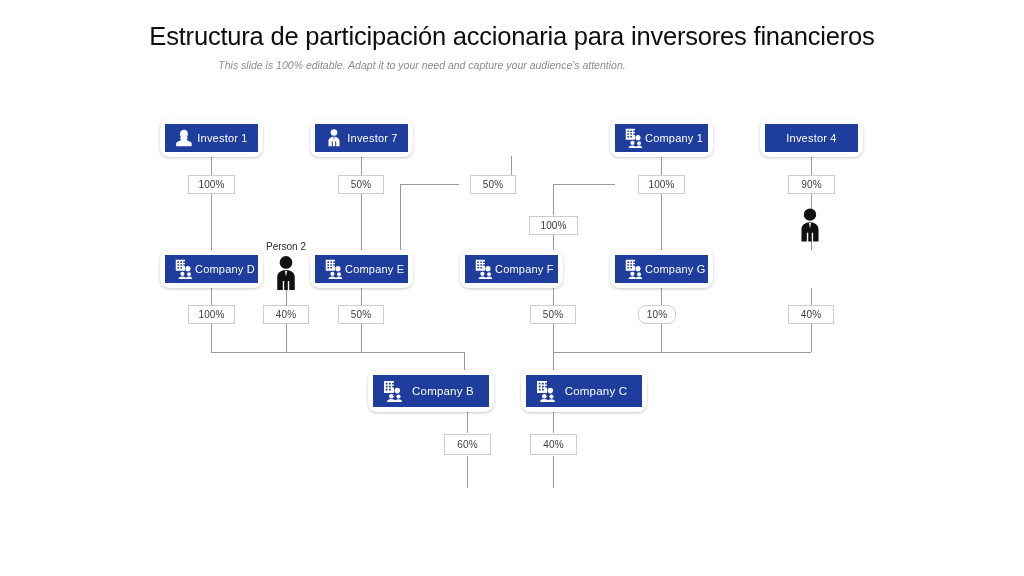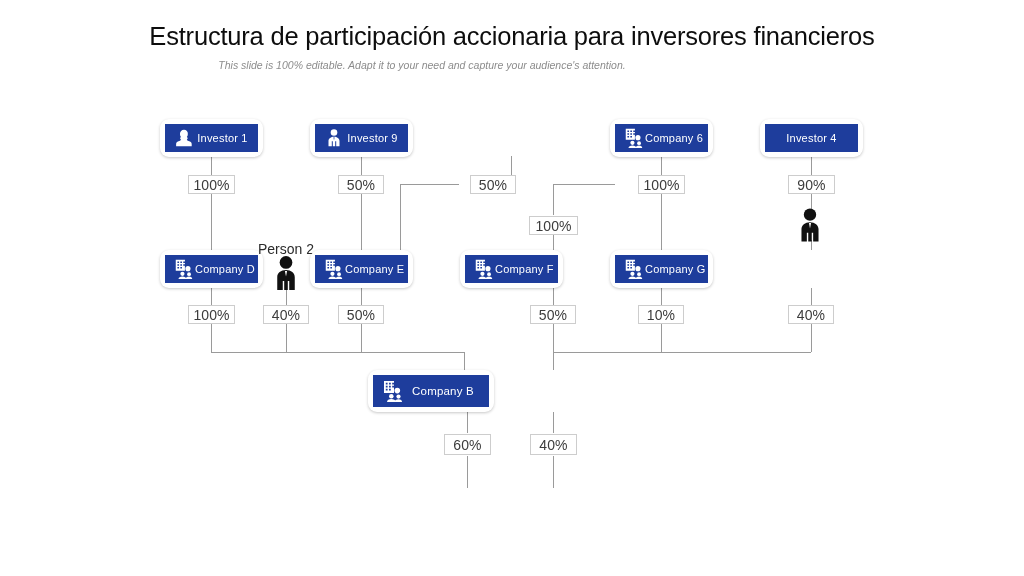--- a/index.html
+++ b/index.html
@@ -25,21 +25,21 @@
   
   .ln{position:absolute;background:#9a9a9a;}
   .v{width:1px;}
   .h{height:1px;}
 
   
   .pct{
     position:absolute;box-sizing:border-box;
     border:1px solid #cdcdcd;background:#ffffff;
     display:flex;align-items:center;justify-content:center;
-    font-size:14px;color:#3c3c3c;letter-spacing:.1px;
+    font-size:10px;color:#3c3c3c;letter-spacing:.1px;
   }
 
   
   .node{
     position:absolute;box-sizing:border-box;
     background:#ffffff;border-radius:9px;
     box-shadow:0 1px 3px rgba(0,0,0,.22);
     padding:5px;
   }
   .node .inner{
@@ -52,21 +52,21 @@
     color:#ffffff;font-size:11px;letter-spacing:.2px;white-space:nowrap;
     flex:1;text-align:center;
   }
   .node.noicon .lbl{text-align:center;}
   .node .ico{width:22px;height:22px;flex:0 0 22px;display:block;}
   .node.big .lbl{font-size:11.5px;}
 
   
   .person{position:absolute;width:30px;height:36px;}
   .person-cap{
-    position:absolute;text-align:center;font-size:14px;color:#2b2b2b;
+    position:absolute;text-align:center;font-size:10px;color:#2b2b2b;
     white-space:nowrap;
   }
 </style>
 </head>
 <body>
 
 <div id="stage">
 
   <div class="title">Estructura de participación accionaria para inversores financieros</div>
   <div class="subtitle">This slide is 100% editable. Adapt it to your need and capture your audience's attention.</div>
@@ -128,21 +128,21 @@
   <div class="pct" style="left:338px;top:175px;width:46px;height:19px;">50%</div>
   <div class="pct" style="left:470px;top:175px;width:46px;height:19px;">50%</div>
   <div class="pct" style="left:529px;top:216px;width:49px;height:19px;">100%</div>
   <div class="pct" style="left:638px;top:175px;width:47px;height:19px;">100%</div>
   <div class="pct" style="left:788px;top:175px;width:47px;height:19px;">90%</div>
 
   <div class="pct" style="left:188px;top:305px;width:47px;height:19px;">100%</div>
   <div class="pct" style="left:263px;top:305px;width:46px;height:19px;">40%</div>
   <div class="pct" style="left:338px;top:305px;width:46px;height:19px;">50%</div>
   <div class="pct" style="left:530px;top:305px;width:46px;height:19px;">50%</div>
-  <div class="pct" style="left:638px;top:305px;width:46px;height:19px;">10%</div>
+  <div class="pct" style="left:638px;top:305px;width:38px;height:19px;border-radius:8px;">10%</div>
   <div class="pct" style="left:788px;top:305px;width:46px;height:19px;">40%</div>
 
   <div class="pct" style="left:444px;top:434px;width:47px;height:21px;">60%</div>
   <div class="pct" style="left:530px;top:434px;width:47px;height:21px;">40%</div>
 
   <div class="node" style="left:160px;top:119px;width:103px;height:38px;">
     <div class="inner">
       <svg class="ico" viewBox="0 0 24 24">
         <path fill="#fff" d="M12 3c-2.6 0-4.4 1.9-4.4 4.6 0 1.3.4 2.5 1.1 3.3-.5.3-.9.8-.9 1.4 0 .6.4 1.1.9 1.3-.1.6-.5 1-1.1 1.3l-2.3 1c-1.2.5-1.9 1.6-1.9 2.9V21h17v-2.2c0-1.3-.7-2.4-1.9-2.9l-2.3-1c-.6-.3-1-.7-1.1-1.3.5-.2.9-.7.9-1.3 0-.6-.4-1.1-.9-1.4.7-.8 1.1-2 1.1-3.3C16.4 4.9 14.6 3 12 3z"></path>
       </svg>
@@ -150,35 +150,35 @@
     </div>
   </div>
 
   <div class="node" style="left:310px;top:119px;width:103px;height:38px;">
     <div class="inner">
       <svg class="ico" viewBox="0 0 24 24">
         <circle cx="12" cy="6" r="3.6" fill="#fff"></circle>
         <path fill="#fff" d="M12 10.6c-3.3 0-6 2-6 4.6V21h3.6v-5.4h1.1V21h2.6v-5.4h1.1V21H18v-5.8c0-2.6-2.7-4.6-6-4.6z"></path>
         <path fill="#1e3d9c" d="M11.4 11.3h1.2l-.6 3.4-.6-3.4z"></path>
       </svg>
-      <span class="lbl">Investor  9</span>
+      <span class="lbl">Investor  7</span>
     </div>
   </div>
 
 
   <div class="node" style="left:610px;top:119px;width:103px;height:38px;">
     <div class="inner">
       <svg class="ico" viewBox="0 0 24 24">
         <path fill="#fff" d="M3 2h10v12H3V2zm1.8 1.8v1.6h1.8V3.8H4.8zm3.2 0v1.6h1.8V3.8H8zm3.2 0v1.6h1.8V3.8h-1.8zM4.8 6.8v1.6h1.8V6.8H4.8zm3.2 0v1.6h1.8V6.8H8zm3.2 0v1.6h1.8V6.8h-1.8zM4.8 9.8v1.6h1.8V9.8H4.8zm3.2 0v1.6h1.8V9.8H8z"></path>
         <circle cx="16.3" cy="11.6" r="2.8" fill="#fff"></circle>
         <circle cx="10.3" cy="17.3" r="2.3" fill="#fff"></circle>
         <circle cx="17.5" cy="17.6" r="2.1" fill="#fff"></circle>
         <path fill="#fff" d="M10.3 20.1c-2.4 0-4.3 1.3-4.3 2.9V23h8.6v-.2c0-1.6-1.9-2.7-4.3-2.7zM17.5 20.3c-2.1 0-3.8 1.1-3.8 2.5V23H21v-.2c0-1.4-1.4-2.5-3.5-2.5z"></path>
       </svg>
-      <span class="lbl">Company 6</span>
+      <span class="lbl">Company 1</span>
     </div>
   </div>
 
   <div class="node noicon" style="left:760px;top:119px;width:103px;height:38px;">
     <div class="inner">
       <span class="lbl">Investor  4</span>
     </div>
   </div>
 
   <div class="node" style="left:160px;top:250px;width:103px;height:38px;">
@@ -253,15 +253,27 @@
         <path fill="#fff" d="M3 2h10v12H3V2zm1.8 1.8v1.6h1.8V3.8H4.8zm3.2 0v1.6h1.8V3.8H8zm3.2 0v1.6h1.8V3.8h-1.8zM4.8 6.8v1.6h1.8V6.8H4.8zm3.2 0v1.6h1.8V6.8H8zm3.2 0v1.6h1.8V6.8h-1.8zM4.8 9.8v1.6h1.8V9.8H4.8zm3.2 0v1.6h1.8V9.8H8z"></path>
         <circle cx="16.3" cy="11.6" r="2.8" fill="#fff"></circle>
         <circle cx="10.3" cy="17.3" r="2.3" fill="#fff"></circle>
         <circle cx="17.5" cy="17.6" r="2.1" fill="#fff"></circle>
         <path fill="#fff" d="M10.3 20.1c-2.4 0-4.3 1.3-4.3 2.9V23h8.6v-.2c0-1.6-1.9-2.7-4.3-2.7zM17.5 20.3c-2.1 0-3.8 1.1-3.8 2.5V23H21v-.2c0-1.4-1.4-2.5-3.5-2.5z"></path>
       </svg>
       <span class="lbl">Company B</span>
     </div>
   </div>
 
+  <div class="node big" style="left:521px;top:370px;width:126px;height:42px;">
+    <div class="inner">
+      <svg class="ico" viewBox="0 0 24 24" style="width:24px;height:24px;flex:0 0 24px;">
+        <path fill="#fff" d="M3 2h10v12H3V2zm1.8 1.8v1.6h1.8V3.8H4.8zm3.2 0v1.6h1.8V3.8H8zm3.2 0v1.6h1.8V3.8h-1.8zM4.8 6.8v1.6h1.8V6.8H4.8zm3.2 0v1.6h1.8V6.8H8zm3.2 0v1.6h1.8V6.8h-1.8zM4.8 9.8v1.6h1.8V9.8H4.8zm3.2 0v1.6h1.8V9.8H8z"></path>
+        <circle cx="16.3" cy="11.6" r="2.8" fill="#fff"></circle>
+        <circle cx="10.3" cy="17.3" r="2.3" fill="#fff"></circle>
+        <circle cx="17.5" cy="17.6" r="2.1" fill="#fff"></circle>
+        <path fill="#fff" d="M10.3 20.1c-2.4 0-4.3 1.3-4.3 2.9V23h8.6v-.2c0-1.6-1.9-2.7-4.3-2.7zM17.5 20.3c-2.1 0-3.8 1.1-3.8 2.5V23H21v-.2c0-1.4-1.4-2.5-3.5-2.5z"></path>
+      </svg>
+      <span class="lbl">Company C</span>
+    </div>
+  </div>
 
 
 </div>
 
 </body></html>

